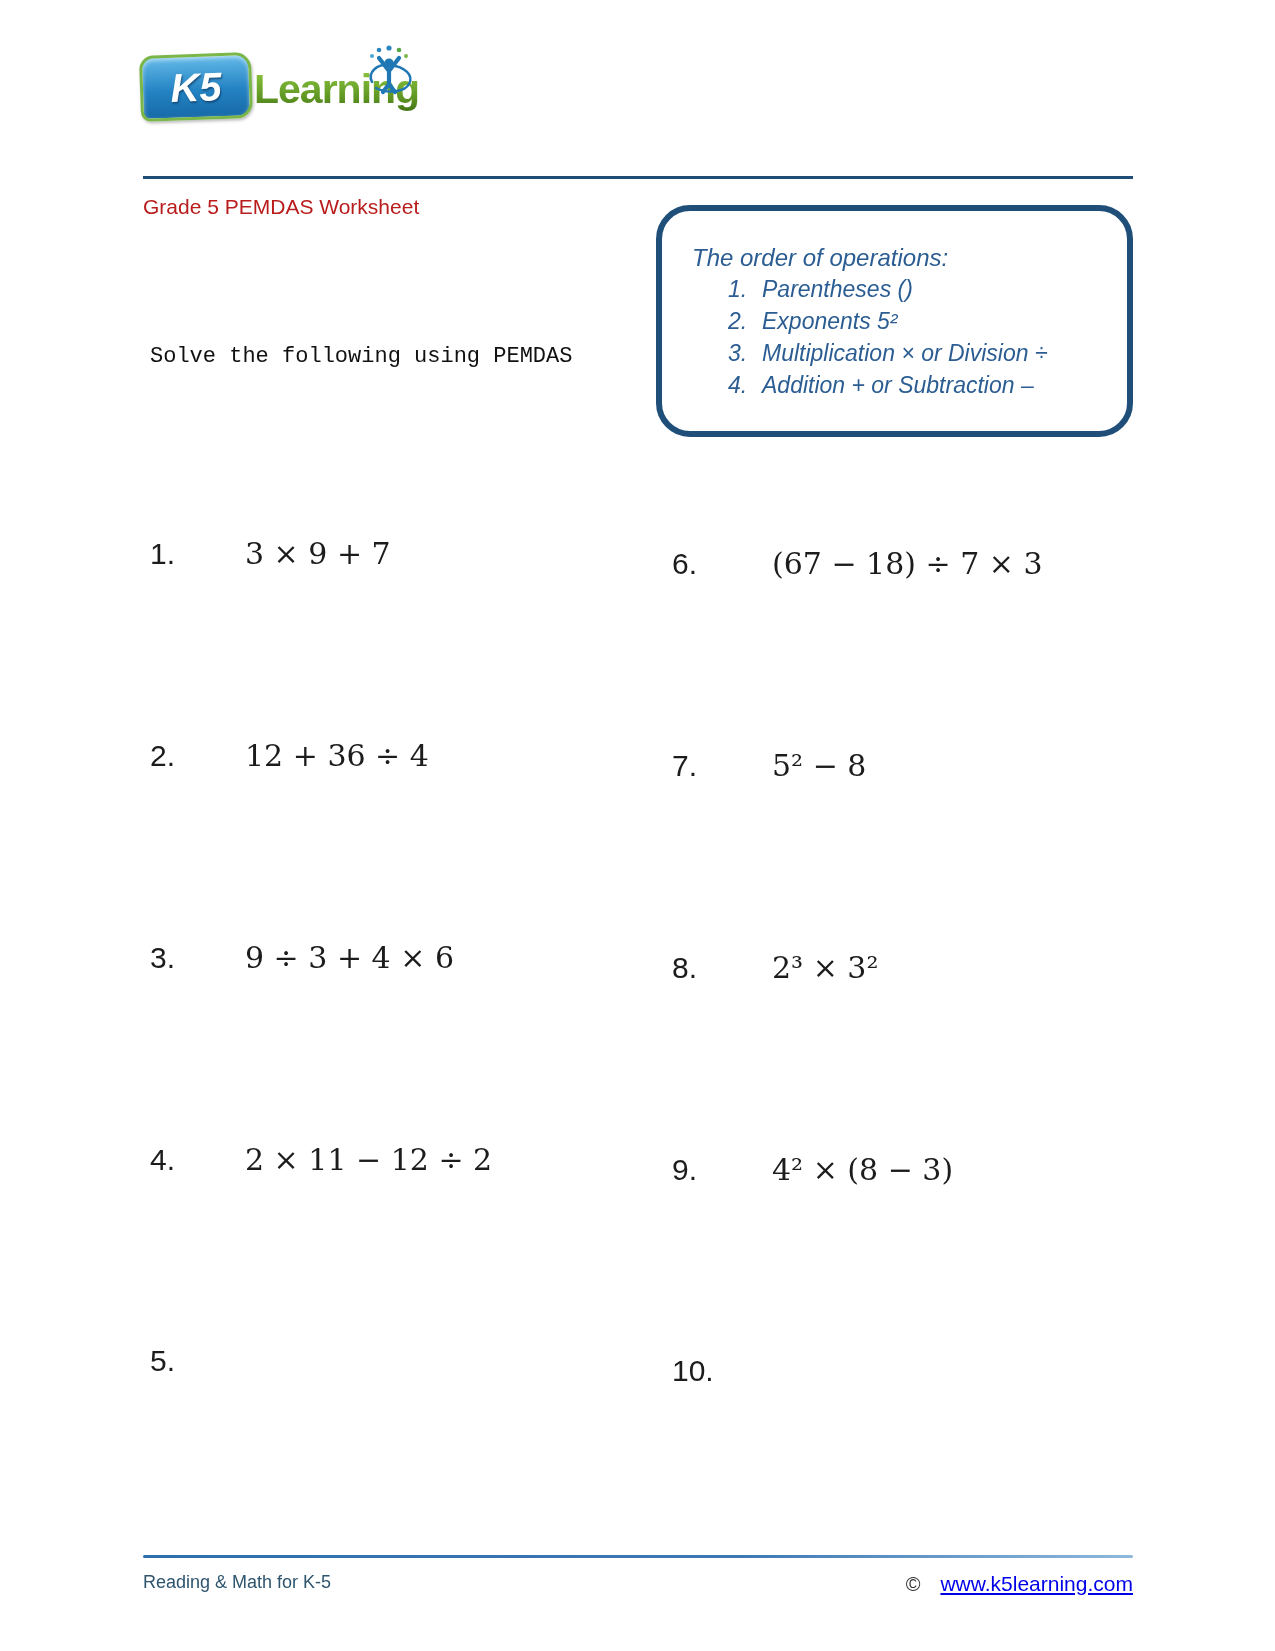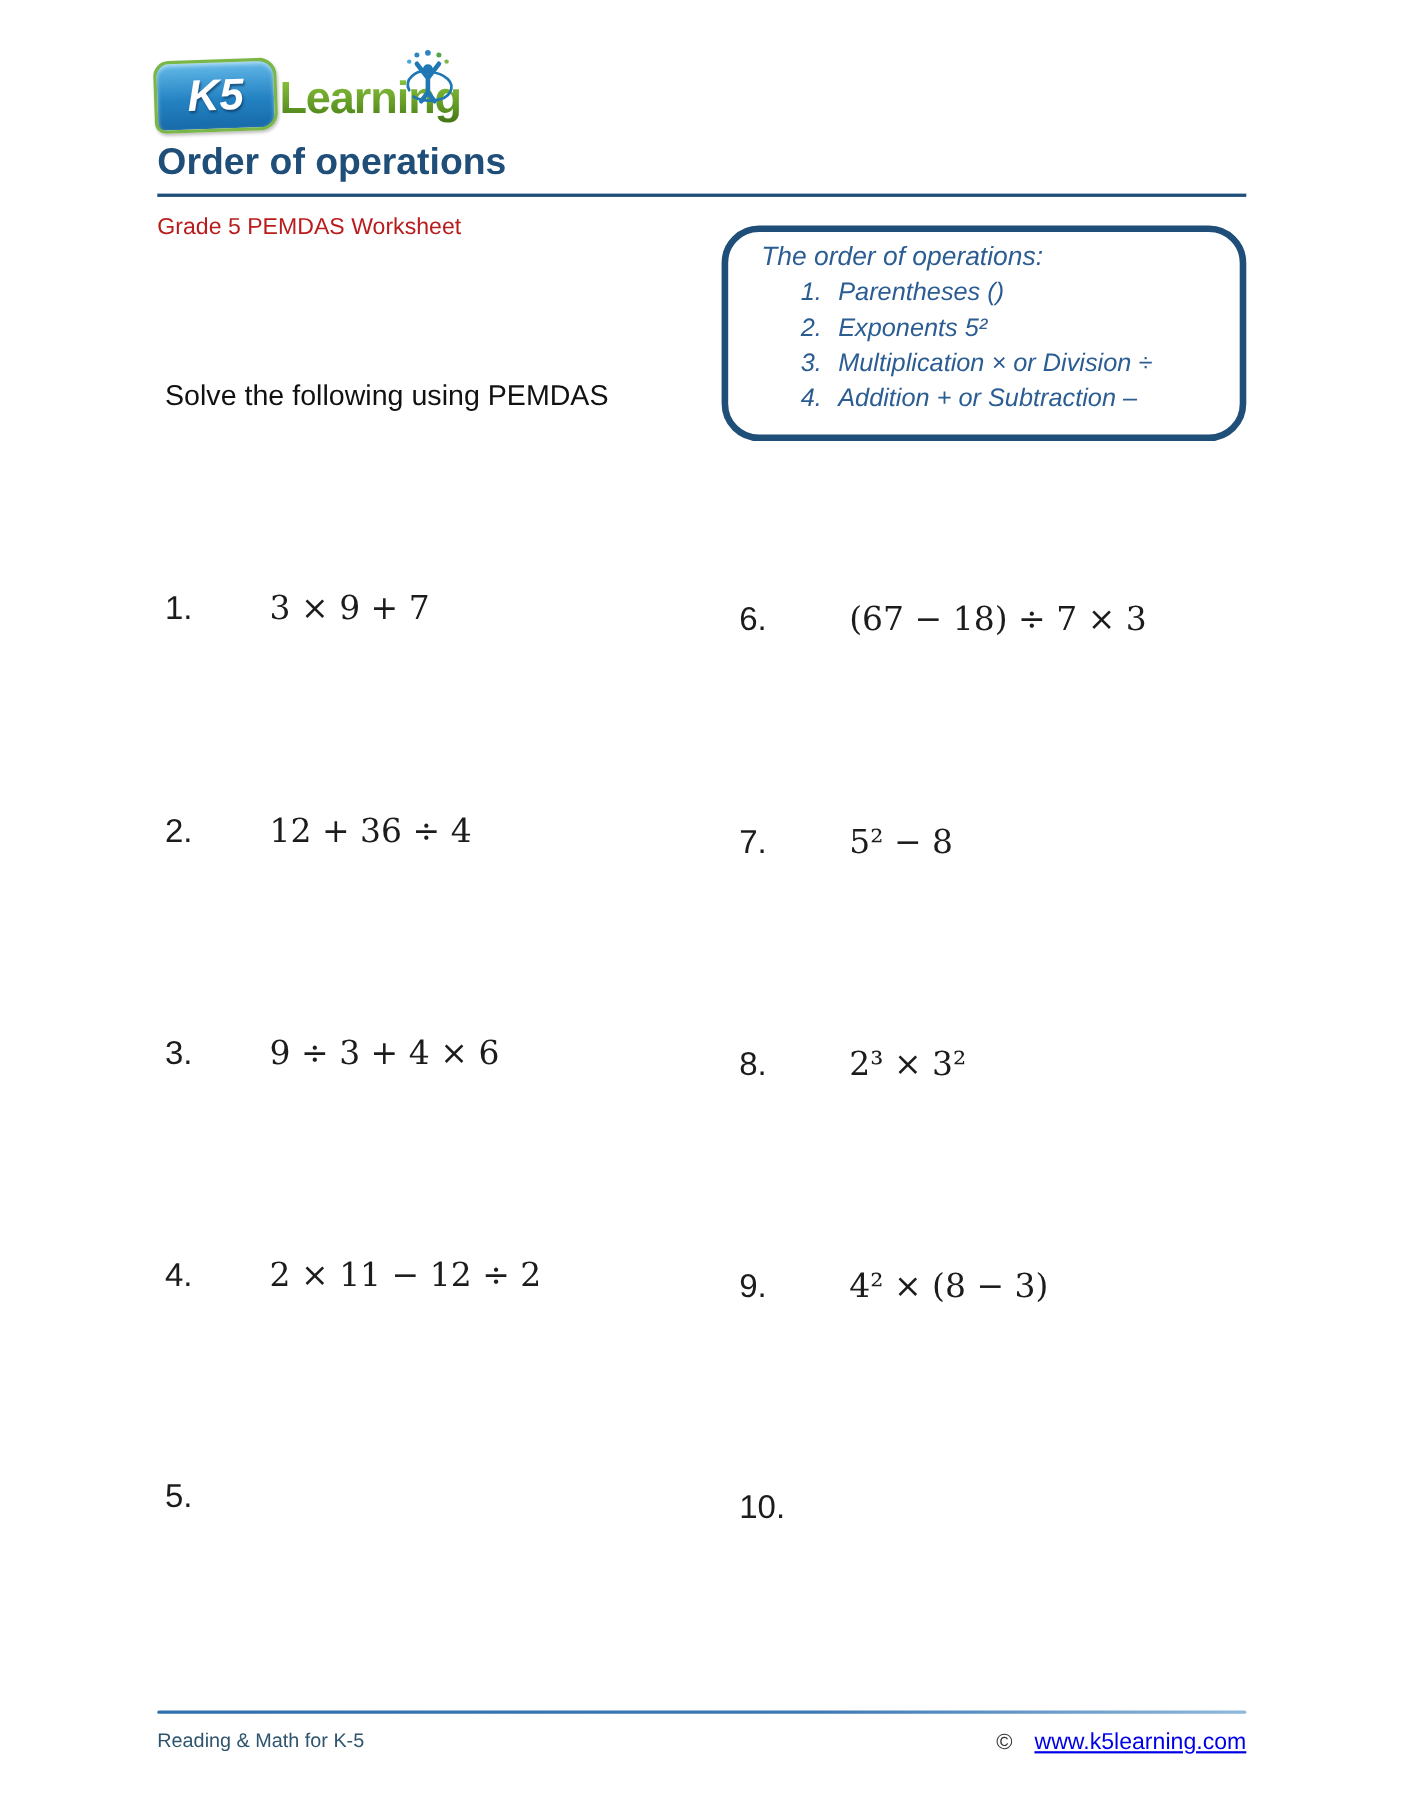--- a/index.html
+++ b/index.html
@@ -39,34 +39,34 @@
     position: absolute; left: 143px; top: 176px; width: 990px; height: 3px;
     background: #1f4e79;
   }
   .subtitle {
     position: absolute; left: 143px; top: 195px;
     font-size: 21px; color: #b91c1c;
   }
 
   
   .rules-box {
-    position: absolute; left: 656px; top: 205px; width: 477px; height: 196px;
+    position: absolute; left: 656px; top: 205px; width: 477px; height: 232px;
     border: 6px solid #1f4e79; border-radius: 34px; box-sizing: border-box;
-    padding: 8px 10px 10px 30px;
+    padding: 32px 10px 10px 30px;
     color: #2b5d92; font-style: italic;
   }
   .rules-heading { font-size: 24px; line-height: 30px; }
   .rule-item { display: flex; font-size: 23px; line-height: 32px; padding-left: 36px; }
   .rule-num { width: 34px; flex: none; }
   .rule-text { white-space: nowrap; }
 
   
   .instructions {
     position: absolute; left: 150px; top: 344px;
-    font-size: 26px; color: #111111;
+    font-size: 22px; color: #111111; font-family: Liberation Mono, monospace;
   }
 
   
   .problem { position: absolute; display: flex; align-items: baseline; height: 38px; }
   .p-num {
     flex: none; font-family: "Liberation Sans", sans-serif;
     font-size: 30px; color: #1c1c1c;
   }
   .problem.col-left .p-num { width: 75px; }
   .problem.col-right .p-num { width: 80px; }
@@ -108,21 +108,20 @@
       <circle cx="17" cy="8" r="2.3" fill="#2e86c1"></circle>
       <circle cx="27" cy="6" r="2.6" fill="#2e86c1"></circle>
       <circle cx="37" cy="8" r="2.3" fill="#54a648"></circle>
       <circle cx="44" cy="14" r="2.0" fill="#7ab648"></circle>
       <path d="M10 40 C5 30 16 21 28 23 C43 25 52 33 47 42 C43 50 25 52 14 46" stroke="#1f77b4" stroke-width="2.5" fill="none" stroke-linecap="round"></path>
       <circle cx="27" cy="21" r="4.6" fill="#1f77b4"></circle>
       <path d="M17 16 L27 29 M37 16 L27 29 M27 29 L27 42 M27 42 L21 50 M27 42 L33 50" stroke="#1f77b4" stroke-width="4.2" fill="none" stroke-linecap="round"></path>
     </svg>
   </div>
 
-  <h1 class="title">Order of operations</h1>
   <div class="title-rule"></div>
   <div class="subtitle">Grade 5 PEMDAS Worksheet</div>
 
   <div class="rules-box">
     <div class="rules-heading">The order of operations:</div>
     <div class="rule-item">
       <span class="rule-num">1.</span>
       <span class="rule-text">Parentheses ()</span>
     </div>
     <div class="rule-item">

